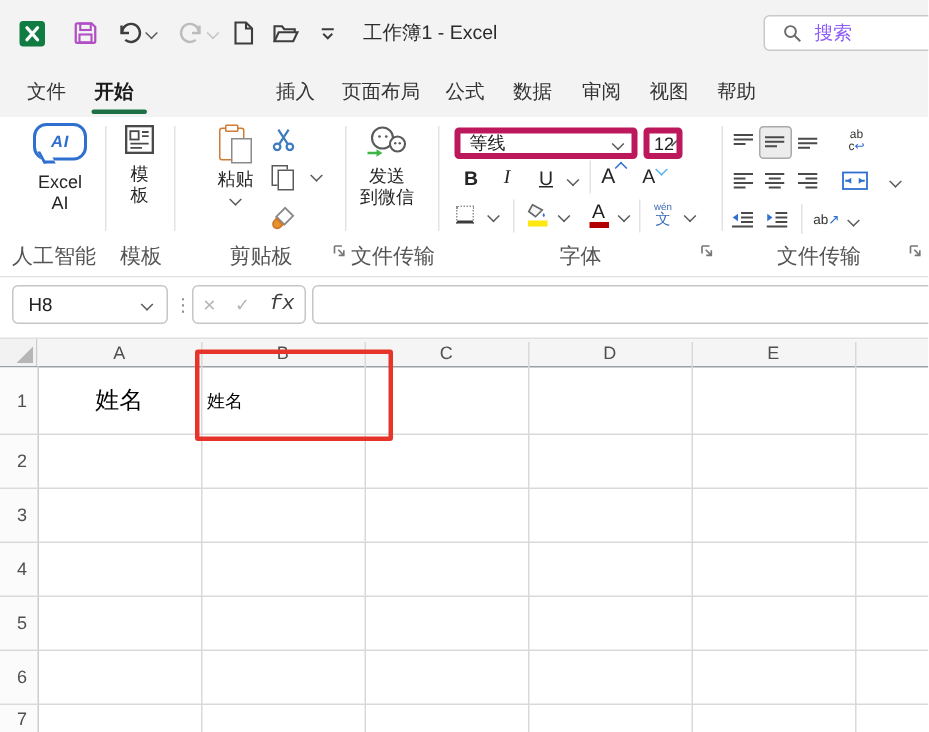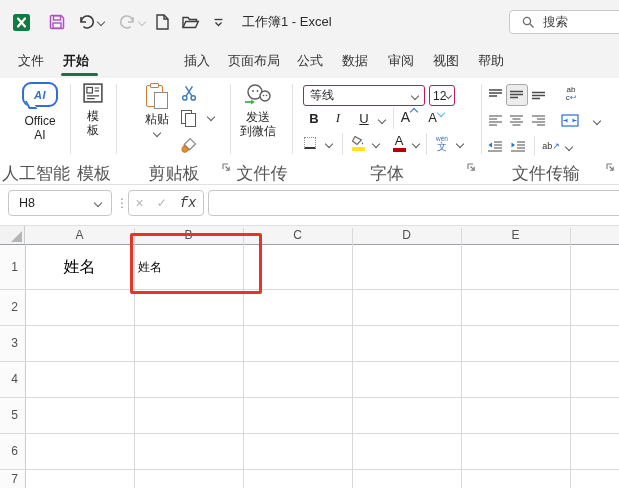--- a/index.html
+++ b/index.html
@@ -6,36 +6,36 @@
   #app{position:relative;width:619px;height:488px;overflow:hidden;
        font-family:"Liberation Sans",sans-serif;background:#fff;color:#333;
        -webkit-font-smoothing:antialiased;}
   .col{display:flex;flex-direction:column;align-items:center;}
   
   .titlebar{position:absolute;left:0;top:0;width:619px;height:44px;background:#f3f3f3;}
   .tb-ico{position:absolute;top:12px;width:20px;height:20px;display:flex;align-items:center;justify-content:center;}
   .doc-title{position:absolute;left:242px;top:0;height:44px;display:flex;align-items:center;font-size:13px;color:#2b2b2b;}
   .searchbox{position:absolute;left:509px;top:10px;width:125px;height:24px;background:#fff;
              border:1px solid #c9c9c9;border-radius:4px;display:flex;align-items:center;gap:8px;padding-left:12px;box-sizing:border-box;}
-  .searchbox span{font-size:12.5px;color:#404040;}
+  .searchbox span{font-size:12.5px;color:#8b5cf6;}
   
   .tabrow{position:absolute;left:0;top:44px;width:619px;height:34px;background:#f3f3f3;}
   .tab{position:absolute;top:0;height:34px;display:flex;align-items:center;font-size:13px;color:#333;cursor:default;}
   .tab.active{font-weight:bold;color:#1a1a1a;}
   .tab-underline{position:absolute;left:61px;top:29px;width:37px;height:3px;background:#1e7145;border-radius:2px;}
   
   .ribbon{position:absolute;left:0;top:78px;width:619px;height:107px;background:#fff;border-bottom:1px solid #e0e0e0;box-sizing:border-box;}
   .vsep{position:absolute;top:6px;height:70px;width:1px;background:#e3e3e3;}
-  .glabel{position:absolute;top:84px;height:14px;font-size:17px;color:#555;text-align:center;}
+  .glabel{position:absolute;top:84px;height:14px;font-size:14px;color:#555;text-align:center;}
   .launcher{position:absolute;width:10px;height:10px;}
   .bigbtn{position:absolute;display:flex;flex-direction:column;align-items:center;font-size:12px;color:#262626;line-height:14px;}
   .smallbtn{position:absolute;display:flex;align-items:center;justify-content:center;}
   .chv{display:inline-block;width:5px;height:5px;border-right:1.2px solid #5a5a5a;border-bottom:1.2px solid #5a5a5a;transform:rotate(45deg);}
   .chv.up{transform:rotate(-135deg);}
-  .selbox{position:absolute;top:7px;height:21px;border:1px solid #be185d;border-radius:3px;background:#fff;
+  .selbox{position:absolute;top:7px;height:21px;border:4px solid #be185d;border-radius:3px;background:#fff;
           display:flex;align-items:center;box-sizing:border-box;font-size:12px;color:#222;}
   .ai-bubble{width:32px;height:21px;border:2px solid #2f6fd0;border-radius:9px;display:flex;align-items:center;justify-content:center;position:relative;background:#fff;}
   .ai-bubble b{font-style:italic;font-size:11px;color:#2f6fd0;letter-spacing:.5px;}
   .ai-tail{position:absolute;left:3px;bottom:-4px;width:6px;height:6px;border-left:2px solid #2f6fd0;border-bottom:2px solid #2f6fd0;transform:skewX(28deg);background:#fff;}
   .fontbtn{font-size:13px;color:#262626;}
   .yellowbar{width:13px;height:3.5px;background:#ffe812;margin-top:1px;}
   .redbar{width:13px;height:3.5px;background:#b30000;margin-top:1px;}
   .borders-ico{width:12px;height:12px;border:1px dotted #8f8f8f;border-bottom:2px solid #3a3a3a;box-sizing:border-box;}
   .pinyin{display:flex;flex-direction:column;align-items:center;line-height:7px;color:#3a6db5;}
   .pinyin .t{font-size:6.5px;} .pinyin .b{font-size:10px;line-height:10px;}
@@ -140,21 +140,21 @@
     <div class="tab-underline"></div>
   </div>
 
   <div class="ribbon">
 
     <div class="bigbtn" style="left:8px;top:4px;width:64px">
       <span class="ai-bubble">
           <b>AI</b>
           <span class="ai-tail"></span>
         </span>
-      <span style="margin-top:7px">Office</span>
+      <span style="margin-top:7px">Excel</span>
       <span>AI</span>
     </div>
     <div class="glabel" style="left:2px;width:68px">人工智能</div>
     <div class="vsep" style="left:70px"></div>
 
     <div class="bigbtn" style="left:74px;top:5px;width:38px">
       <span>
         <svg width="20" height="20" viewBox="0 0 18 18">
             <rect x="1" y="1" width="16" height="16" fill="none" stroke="#4a4a4a" stroke-width="1.4"></rect>
             <rect x="3.5" y="4" width="5" height="5" fill="none" stroke="#4a4a4a" stroke-width="1.1"></rect>

